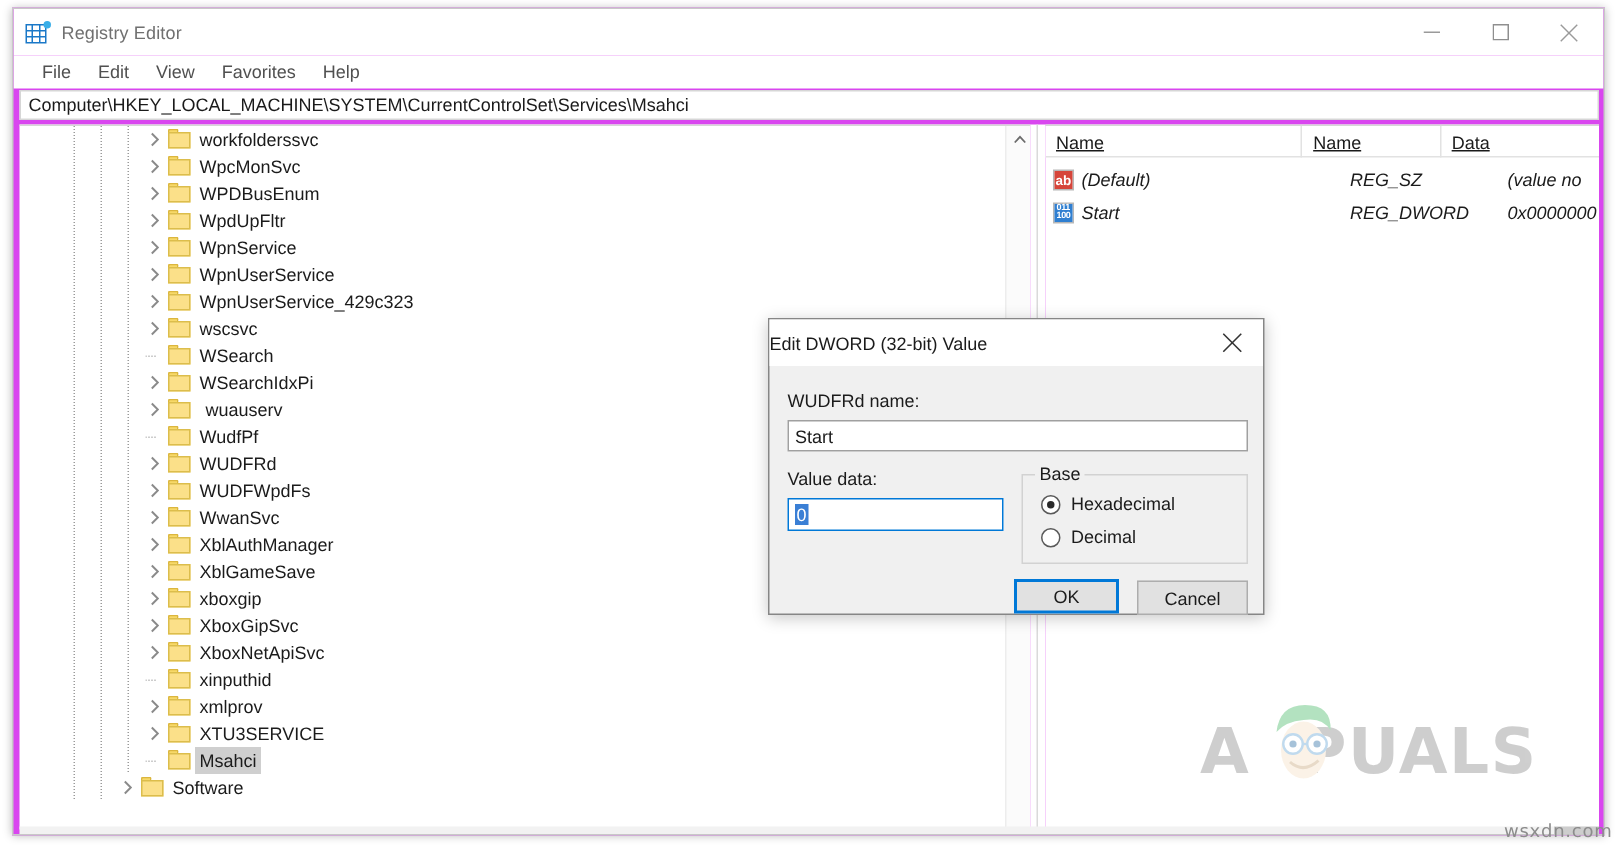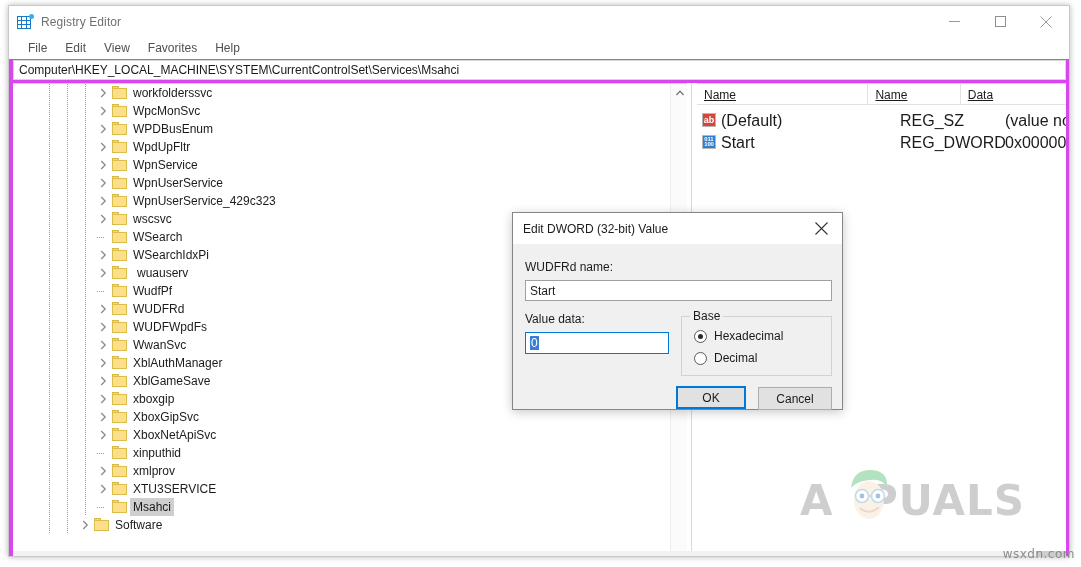--- a/index.html
+++ b/index.html
@@ -161,22 +161,23 @@
   }
   .lv-th {
     position:relative; height:21px; display:flex; align-items:center;
     font-size:12px; color:#1b1b1b; padding-left:7px;
     border-right:1px solid #e2e2e2; white-space:nowrap;text-decoration:underline;
   }
   .lv-row {
     position:absolute; left:0; width:100%; height:19px; display:flex; align-items:center;
   }
   .lv-cell {
-    position:absolute; font-size:16px; color:#1b1b1b; white-space:nowrap;
+    position:absolute; font-size:12px; color:#1b1b1b; white-space:nowrap;
     line-height:19px;
+    font-style:italic;
   }
   .ico-sz, .ico-dw {
     position:absolute; left:5px; top:2px; width:14px; height:14px;
   }
   .ico-sz {
     background:#ffffff; border:1px solid #b7b7b7;
   }
   .ico-sz span {
     position:absolute; left:0; top:0; width:12px; height:12px;
     display:flex; align-items:center; justify-content:center;
@@ -207,21 +208,21 @@
     position:absolute; left:512px; top:212px; width:331px; height:198px;
     background:#f0f0f0; border:1px solid #868686;
     box-shadow:0 2px 10px rgba(0,0,0,0.22);
     z-index:40;
   }
   .dlg-title {
     position:absolute; left:0; top:0; width:100%; height:31px;
     background:#ffffff; display:flex; align-items:center;
   }
   .dlg-title .t {
-    font-size:12px; color:#1b1b1b; margin-left:10px;
+    font-size:12px; color:#1b1b1b; 
   }
   .dlg-close {
     position:absolute; right:0; top:0; width:42px; height:31px;
     display:flex; align-items:center; justify-content:center; color:#333;
   }
   .dlg-body { position:absolute; left:0; top:31px; width:100%; bottom:0; }
   .lbl {
     position:absolute; font-size:12px; color:#1b1b1b;
   }
   .txtinput {

